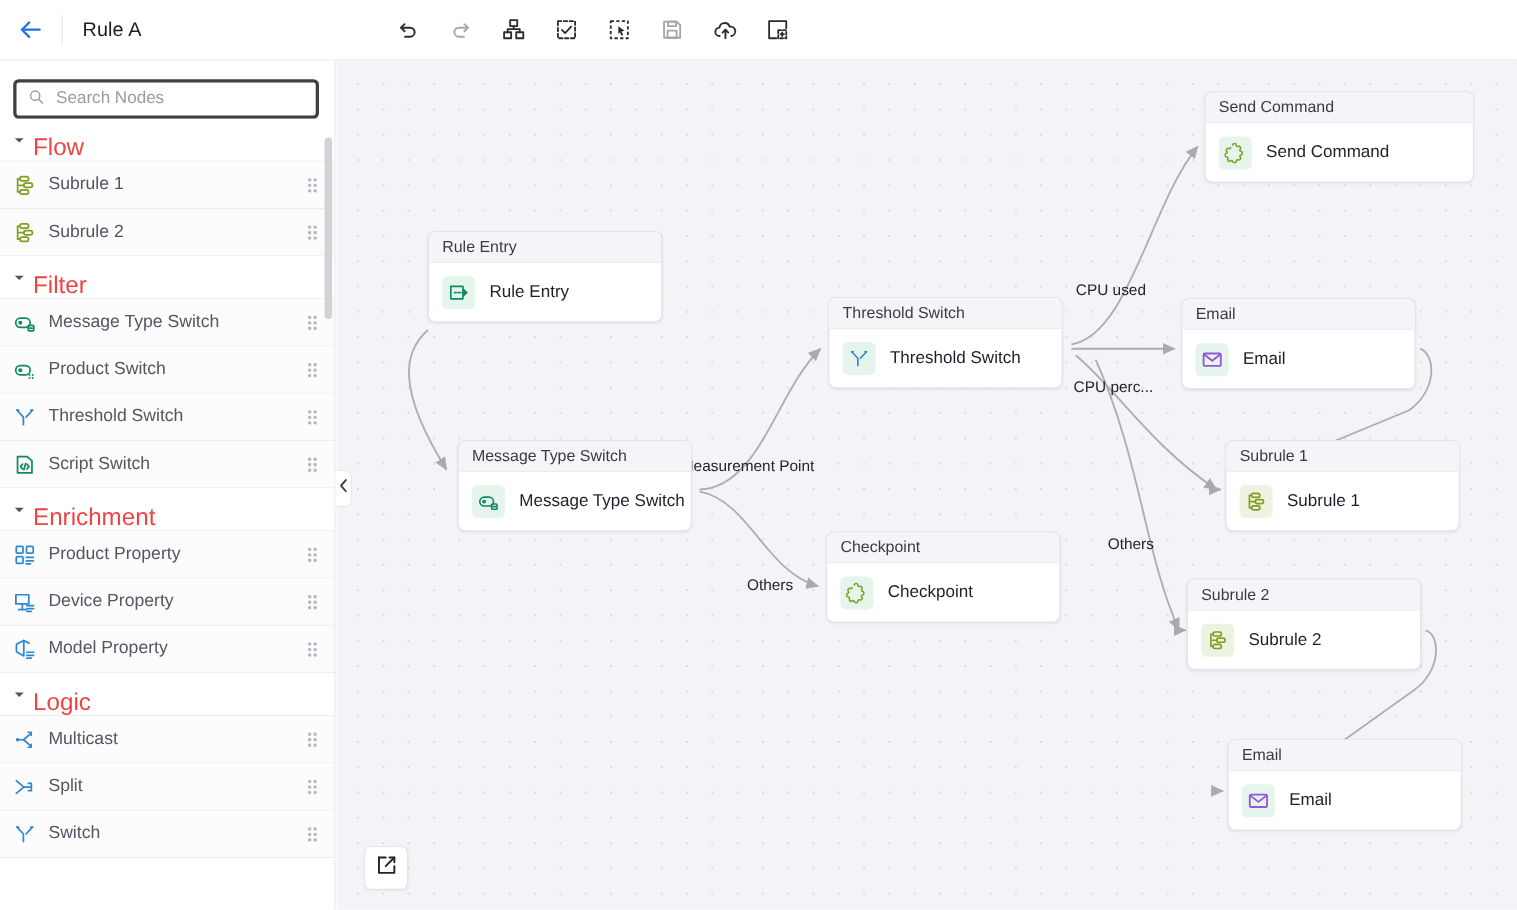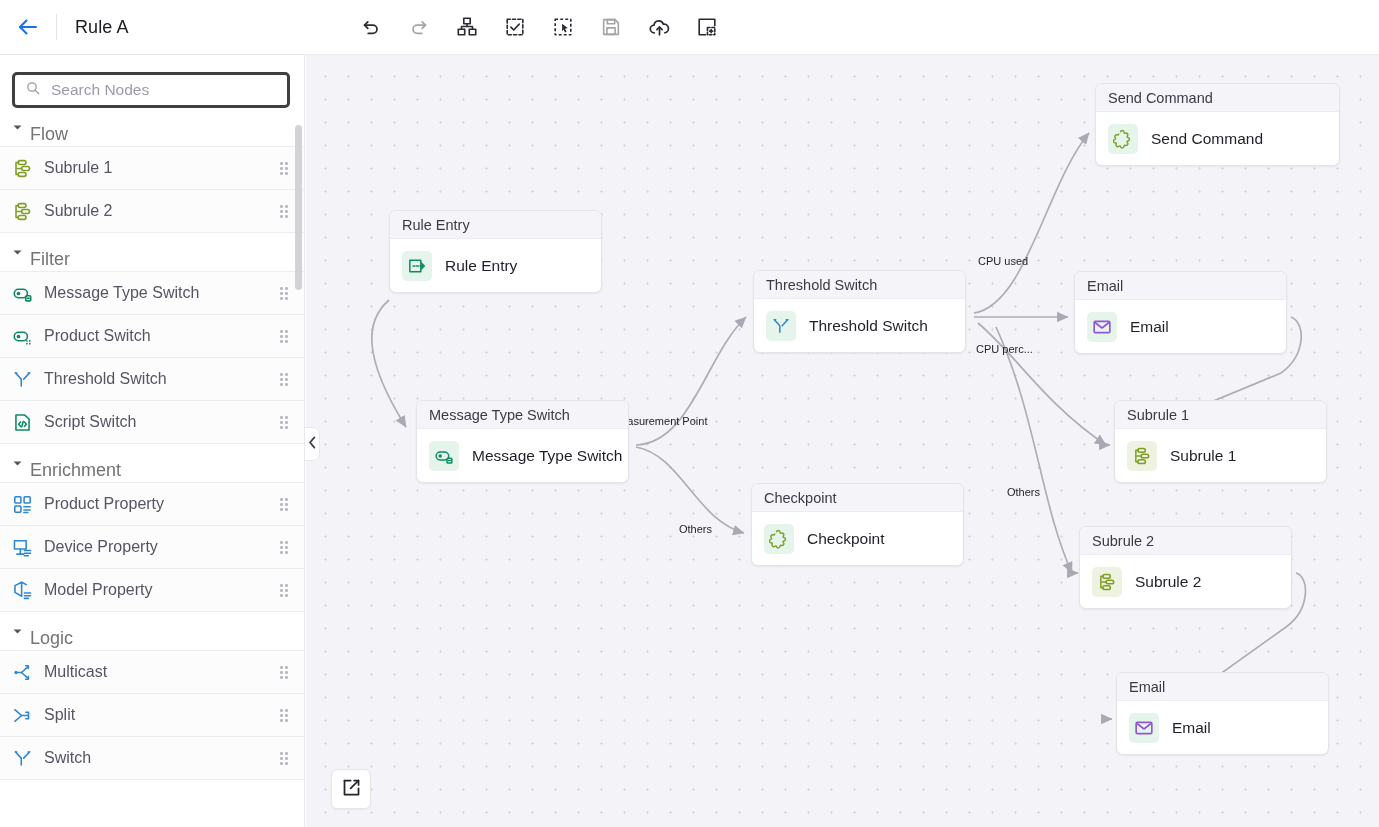--- a/index.html
+++ b/index.html
@@ -69,21 +69,21 @@
   .group-head {
     height:39px; display:flex; align-items:center;
     padding-left:9px;
     border-bottom:1px solid #ededf1;
     background:#fff;
   }
   .caret {
     width:16px; height:16px; margin-right:5px; flex:none;
     display:flex; align-items:center; justify-content:center;
   }
-  .group-label { font-size:18px; color:#737373;margin-top:14px; }
+  .group-label { font-size:22px; color:#ef4444;margin-top:14px; }
 
   .node-item {
     height:43px; display:flex; align-items:center;
     padding-left:11px; padding-right:12px;
     border-bottom:1px solid #ededf1;
     background:#fcfcfd;
     cursor:grab;
   }
   .ni-icon { width:22px; height:22px; flex:none; display:flex; align-items:center; justify-content:center; }
   .ni-label { font-size:16px; color:#555562; margin-left:11px; flex:1; }
@@ -120,21 +120,21 @@
     background-color:#f4f4f8;
     background-image:radial-gradient(#d9d9e2 1.1px, transparent 1.2px);
     background-size:23px 23px;
     background-position:8px 10px;
     overflow:hidden;
   }
   #edges { position:absolute; left:0; top:0; width:1073px; height:772px; }
 
   .edge-label {
     position:absolute;
-    font-size:11px; color:#23232a;
+    font-size:14px; color:#23232a;
     white-space:nowrap;
     pointer-events:none;
   }
 
   .gnode {
     position:absolute;
     background:#ffffff;
     border:1px solid #e3e3ea;
     border-radius:7px;
     box-shadow:0 1px 2px rgba(28,28,40,.07);

